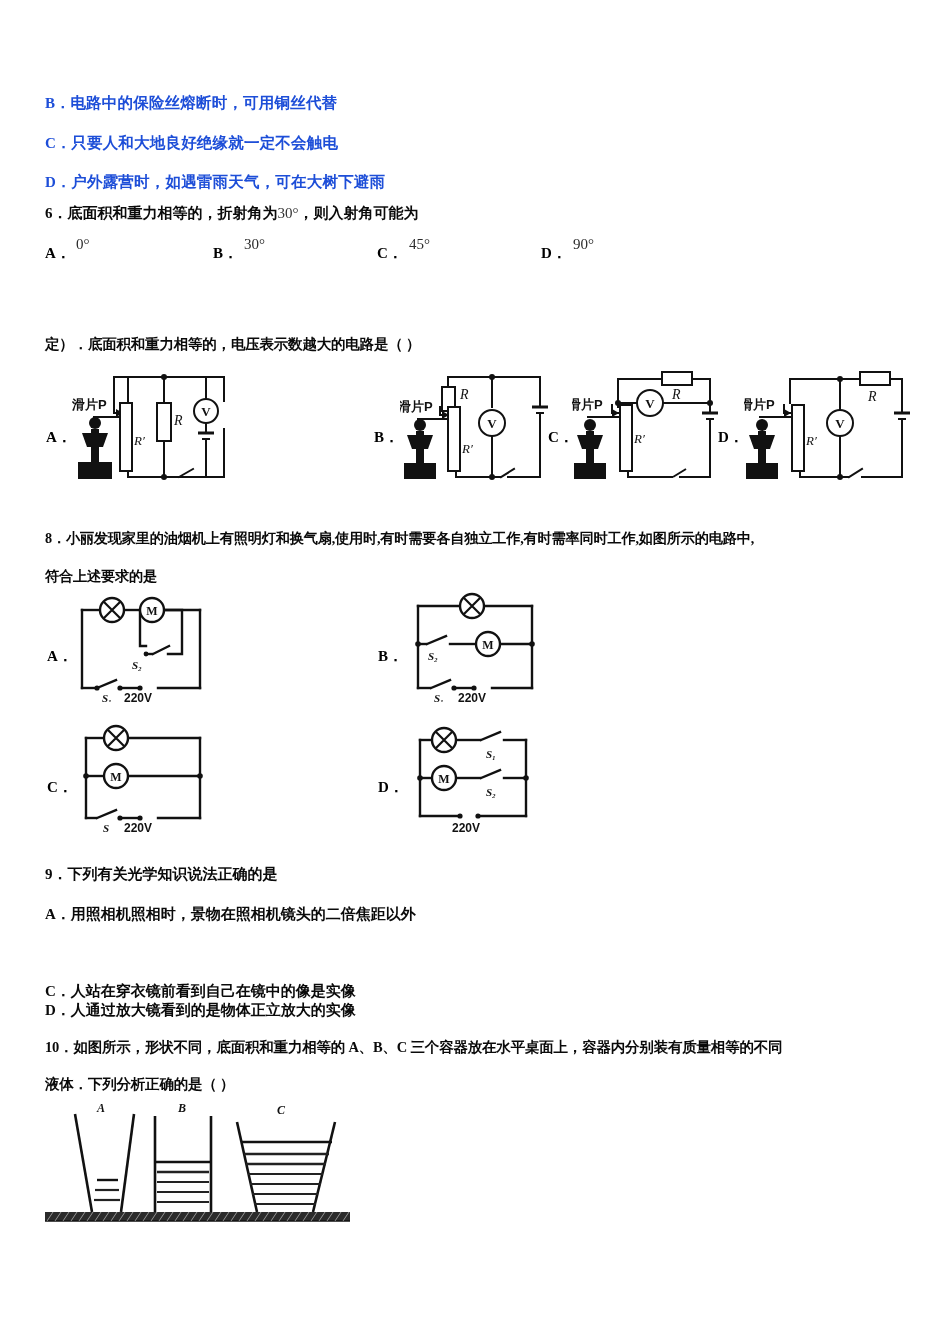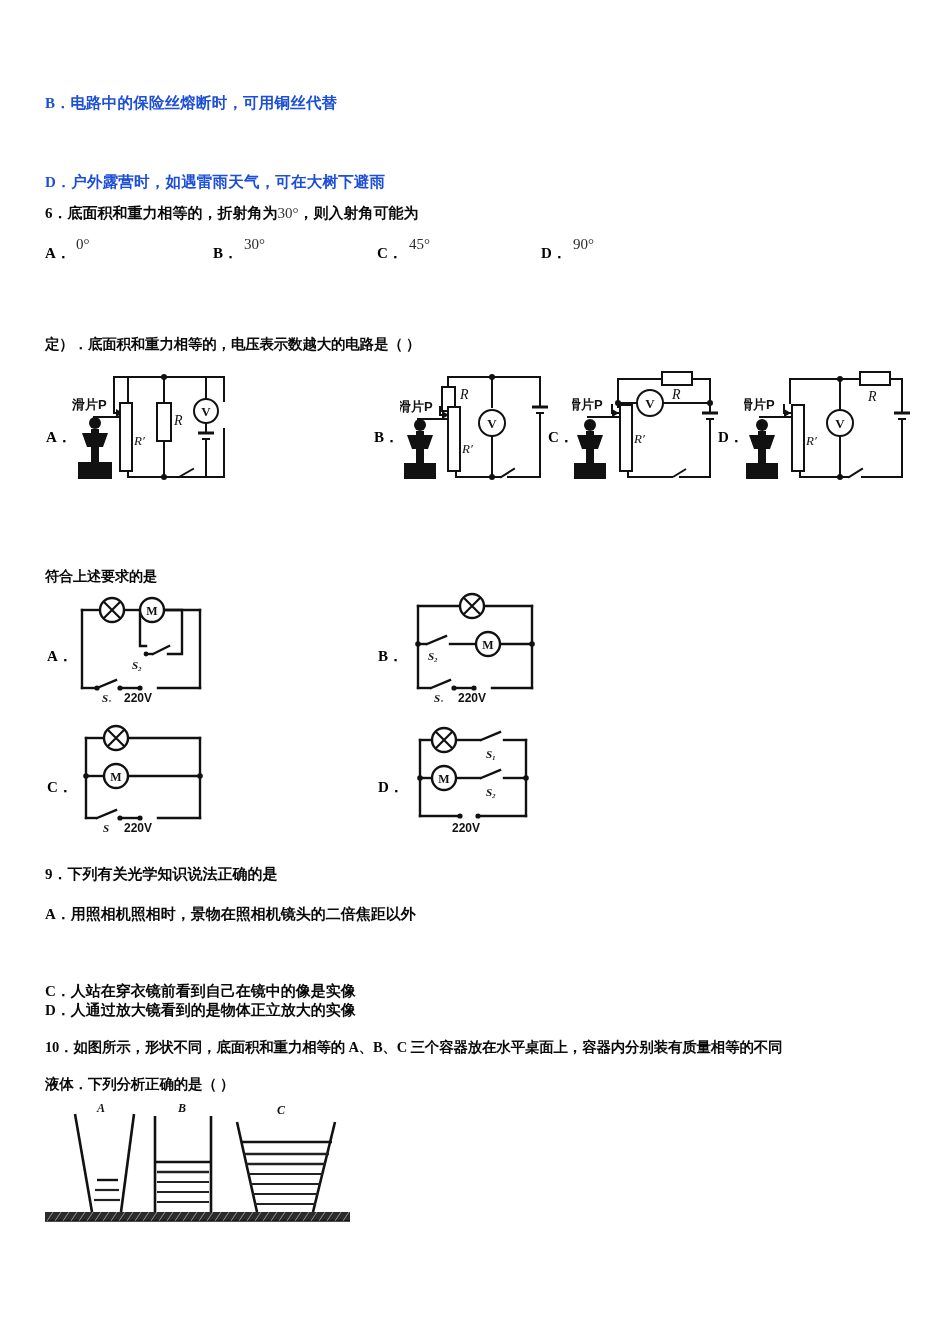--- a/index.html
+++ b/index.html
@@ -77,20 +77,23 @@
     font-size: 15px;
   }
 </style>
 </head>
 <body>
 
 <div class="page">
 
   <div class="line" style="left:45px; top:93px;">
     <span class="opt-letter">B．</span><span>电路中的保险丝熔断时，可用铜丝代替</span>
+  </div>
+  <div class="line" style="left:45px; top:133px;">
+    <span class="opt-letter">C．</span><span>只要人和大地良好绝缘就一定不会触电</span>
   </div>
   <div class="line" style="left:45px; top:172px;">
     <span class="opt-letter">D．</span><span>户外露营时，如遇雷雨天气，可在大树下避雨</span>
   </div>
 
   <div class="qtext" style="left:45px; top:203px;">
     <span>6．</span><span>底面积和重力相等的，折射角为</span><span class="sup-deg">30°</span><span>，则入射角可能为</span>
   </div>
 
   <div class="mchoice" style="left:45px; top:244px;">A．</div>
@@ -295,20 +298,23 @@
         <rect x="14" y="64" width="8" height="33"></rect>
         <circle cx="18" cy="58" r="6"></circle>
         <path d="M5 68 L31 68 L26 82 L10 82 Z"></path>
       </g>
       <text x="-4" y="42" font-family="'Liberation Sans',sans-serif" font-size="13" font-weight="700" fill="#111">滑片P</text>
       <text x="62" y="78" font-family="'Liberation Serif',serif" font-size="13" font-style="italic" fill="#111">R′</text>
       <text x="124" y="34" font-family="'Liberation Serif',serif" font-size="14" font-style="italic" fill="#111">R</text>
     </svg>
   </div>
 
+  <div class="qtext narrow" style="left:45px; top:528px; font-size:14.2px;">
+    <span>8．</span><span>小丽发现家里的油烟机上有照明灯和换气扇,使用时,有时需要各自独立工作,有时需率同时工作,如图所示的电路中,</span>
+  </div>
   <div class="qtext narrow" style="left:45px; top:566px; font-size:14.2px;">符合上述要求的是</div>
 
   <div class="biglabel" style="left:47px; top:647px;">A．</div>
   <div class="fig" style="left:72px; top:592px;">
     <svg width="160" height="110" viewBox="0 0 160 110">
       <g stroke="#111" stroke-width="2.4" fill="none" stroke-linecap="square">
         <path d="M10 18 L28 18"></path>
         <path d="M52 18 L68 18"></path>
         <path d="M92 18 L128 18"></path>
         <path d="M10 18 L10 96"></path>

